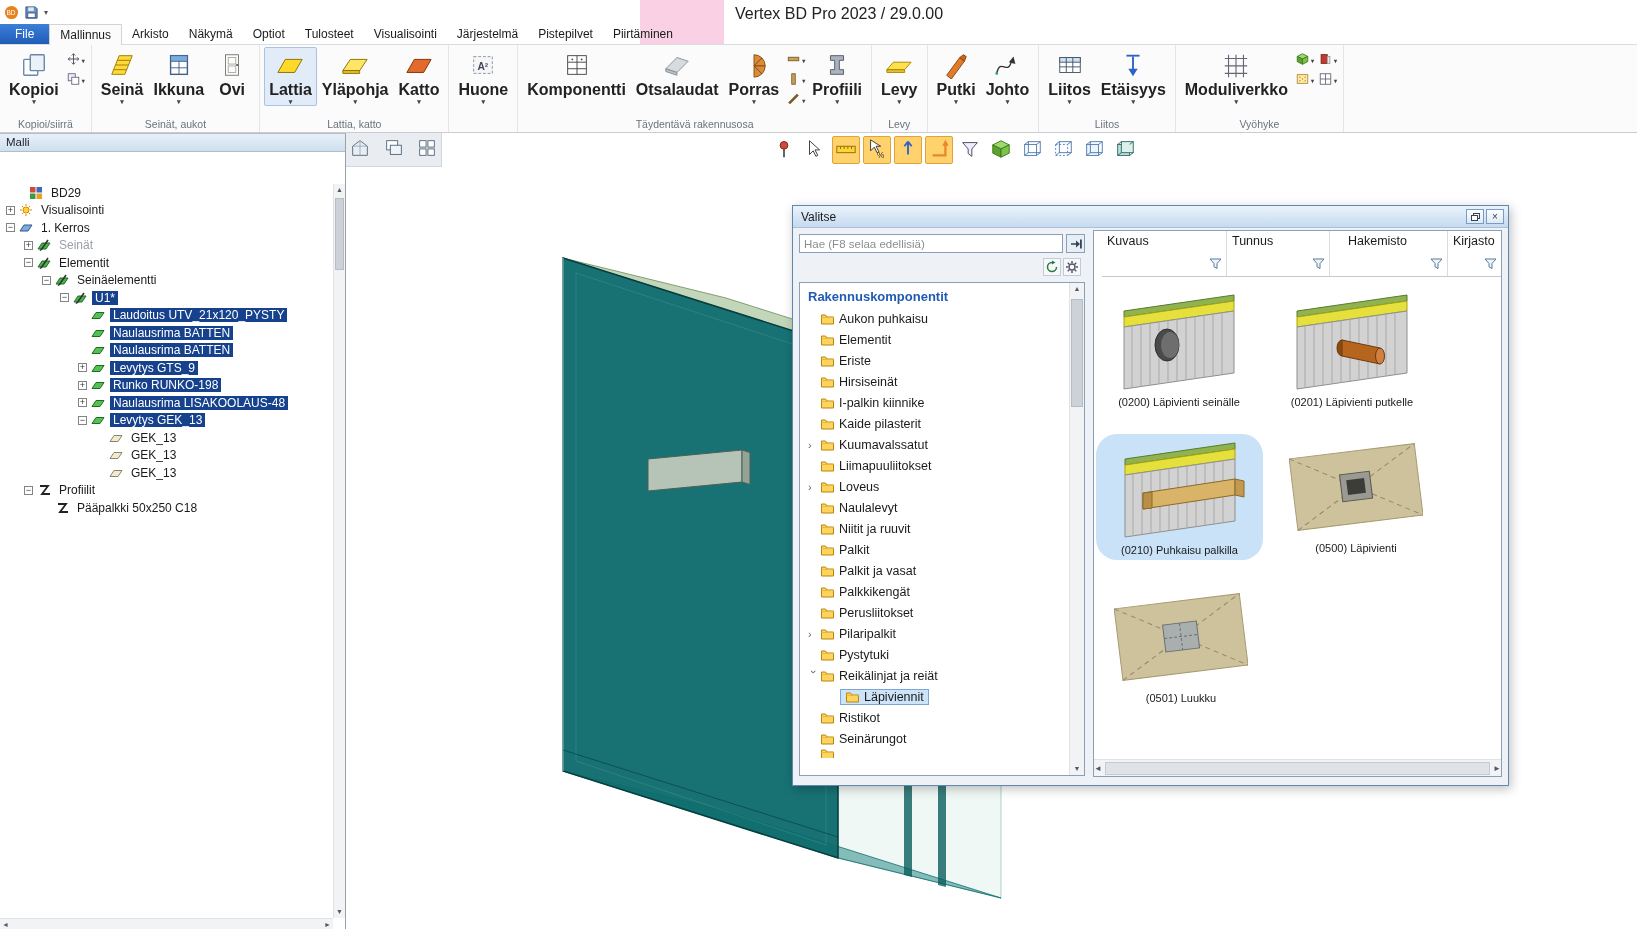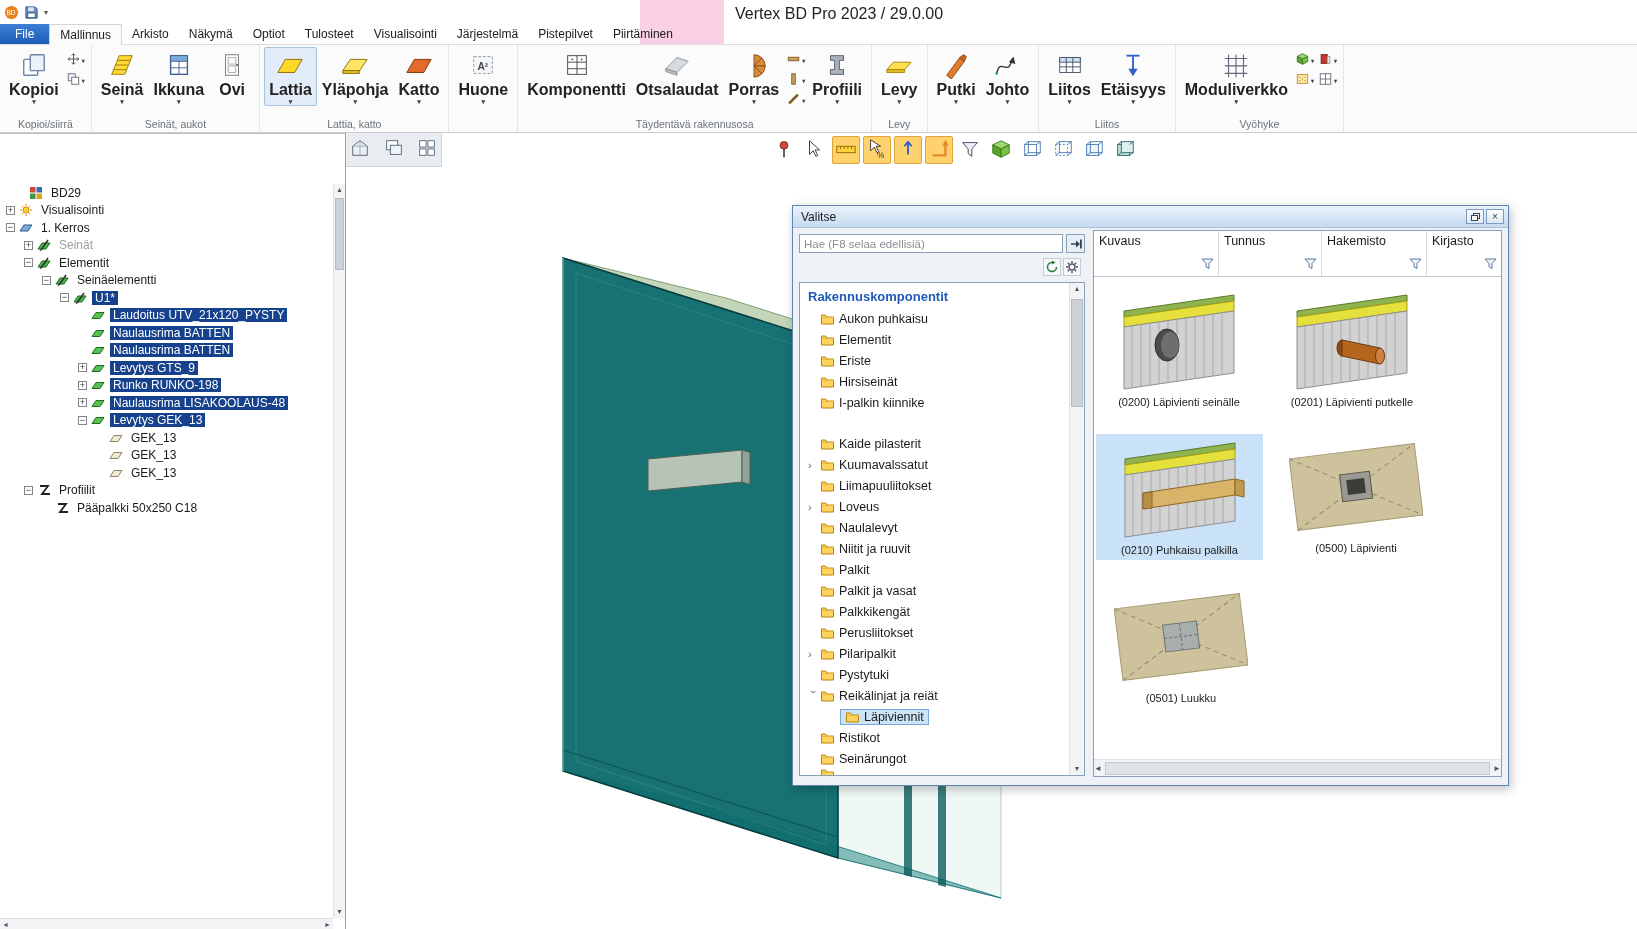--- a/index.html
+++ b/index.html
@@ -86,28 +86,28 @@
   #dlg-treebody { position:absolute; left:0; top:0; right:15px; bottom:0; padding:6px 2px 0 8px; overflow:hidden; }
   #dlg-treehdr { color:#1f5bb5; font-weight:bold; font-size:13px; margin-bottom:4px; }
   .frow { display:flex; align-items:center; height:21px; white-space:nowrap; font-size:12.5px; }
   .frow.partial { height:9px; overflow:hidden; }
   .chev { width:12px; flex:none; font-size:11px; color:#667; }
   .chev.down { transform:rotate(90deg); width:12px; }
   .ficon { width:19px; flex:none; display:inline-flex; }
   .fsel { background:#cde4f8; border:1px solid #7aa7d6; padding:0 4px; display:inline-flex; align-items:center; }
   .fsel .ficon { width:19px; }
   #dlg-tree-vscroll { top:0; bottom:0; width:15px; }
-  #results { position:absolute; left:300px; top:24px; right:6px; bottom:8px; background:#fff; border:1px solid #8aa0b8; }
+  #results { position:absolute; left:300px; top:24px; right:6px; bottom:8px; background:#fff; border:1px solid #8aa0b8;padding-left:8px; }
   #cols { display:flex; height:46px; border-bottom:1px solid #c4cad0; }
   .col { border-right:1px solid #d8dcdf; position:relative; padding:3px 5px; font-size:12.5px; }
   .col:last-child { border-right:none; flex:1; }
   .col .funnel { position:absolute; right:4px; bottom:3px; }
   #grid { position:absolute; top:46px; left:0; right:0; bottom:17px; overflow:hidden; }
   .tile { position:absolute; width:150px; text-align:center; }
-  .tile.sel { background:#c9e2f8; width:167px; padding:3px 0 4px; }
+  .tile.sel { background:#c9e2f8; width:167px; padding:3px 0 4px;border-radius:21px; }
   .tile .cap { font-size:11px; color:#1a1a1a; margin-top:2px; white-space:nowrap; }
   #res-hscroll { position:absolute; left:0; right:0; bottom:0; height:17px; background:#f2f3f5; border-top:1px solid #dfe2e6;
     display:flex; align-items:center; font-size:8px; color:#556; }
   #res-hscroll .hthumb { flex:1; height:13px; margin:0 3px; background:#dfe3e8; border:1px solid #c5cbd2; }
 </style>
 </head>
 <body>
 
 <div id="pinkblock"></div>
 
@@ -555,20 +555,21 @@
         <span><svg width="22" height="22" viewBox="0 0 24 24">
             <rect x="4" y="7" width="13" height="12" fill="#bfe0da" stroke="#2a6a66"></rect>
             <rect x="8" y="4" width="13" height="12" fill="#dff0ec" stroke="#2a6a66"></rect>
             <path d="M4,7 L8,4 M17,7 L21,4 M4,19 L8,16 M17,19 L21,16" stroke="#2a6a66"></path>
           </svg></span>
       </span>
     </div>
 </div>
 
 <div id="leftpanel">
+  <div class="panel-header">Malli</div>
   <div id="tree">
       <div class="trow" style="padding-left: 16px;">
         <span class="exp-sp"></span>
         <span class="ticon">
           <svg width="14" height="14" viewBox="0 0 14 14">
             <rect x="1" y="1" width="5.5" height="5.5" fill="#d04a3a"></rect>
             <rect x="7.5" y="1" width="5.5" height="5.5" fill="#3a6ac0"></rect>
             <rect x="1" y="7.5" width="5.5" height="5.5" fill="#3a9a4a"></rect>
             <rect x="7.5" y="7.5" width="5.5" height="5.5" fill="#e8a020"></rect>
           </svg>
@@ -841,21 +842,21 @@
           <div class="frow" style="padding-left: 0px;">
             <span class="chev"></span>
             <span class="ficon">
               <svg width="15" height="13" viewBox="0 0 14 13">
                 <path d="M1,3 h4 l1.5,2 H13 V12 H1 Z" fill="#ffd45e" stroke="#b8860b"></path>
                 <path d="M1,5.5 H13" stroke="#e8b83a"></path>
               </svg>
             </span>
             <span>I-palkin kiinnike</span>
           </div>
-          <div class="frow" style="padding-left: 0px; margin-top: 20px;">
+          <div class="frow" style="padding-left: 0px;">
             <span class="chev"></span>
             <span class="ficon">
               <svg width="15" height="13" viewBox="0 0 14 13">
                 <path d="M1,3 h4 l1.5,2 H13 V12 H1 Z" fill="#ffd45e" stroke="#b8860b"></path>
                 <path d="M1,5.5 H13" stroke="#e8b83a"></path>
               </svg>
             </span>
             <span>Kaide pilasterit</span>
           </div>
           <div class="frow" style="padding-left: 0px;">
@@ -1029,21 +1030,21 @@
     </div>
   </div>
   <div id="results">
     <div id="cols">
         <div class="col" style="width: 125px;"><span>Kuvaus</span><span class="funnel"><svg width="13" height="12" viewBox="0 0 13 12">
               <path d="M1,1 H12 L8,5.5 V10.5 L5,8.8 V5.5 Z" fill="#eef4fa" stroke="#5a7a9a"></path>
             </svg></span></div>
         <div class="col" style="width: 103px;"><span>Tunnus</span><span class="funnel"><svg width="13" height="12" viewBox="0 0 13 12">
               <path d="M1,1 H12 L8,5.5 V10.5 L5,8.8 V5.5 Z" fill="#eef4fa" stroke="#5a7a9a"></path>
             </svg></span></div>
-        <div class="col" style="width: 105px;"><span>Hakemisto</span><span class="funnel"><svg width="13" height="12" viewBox="0 0 13 12">
+        <div class="col" style="width: 105px; margin-left: 13px;"><span>Hakemisto</span><span class="funnel"><svg width="13" height="12" viewBox="0 0 13 12">
               <path d="M1,1 H12 L8,5.5 V10.5 L5,8.8 V5.5 Z" fill="#eef4fa" stroke="#5a7a9a"></path>
             </svg></span></div>
         <div class="col"><span>Kirjasto</span><span class="funnel"><svg width="13" height="12" viewBox="0 0 13 12">
               <path d="M1,1 H12 L8,5.5 V10.5 L5,8.8 V5.5 Z" fill="#eef4fa" stroke="#5a7a9a"></path>
             </svg></span></div>
       </div>
     <div id="grid">
         <div class="tile" style="left: 10px; top: 12px;">
           <div><svg width="134" height="102" viewBox="0 0 134 102">
               <polygon points="12,22 122,6 122,12 12,28" fill="#8fb34f" stroke="#5a7a2a"></polygon>

